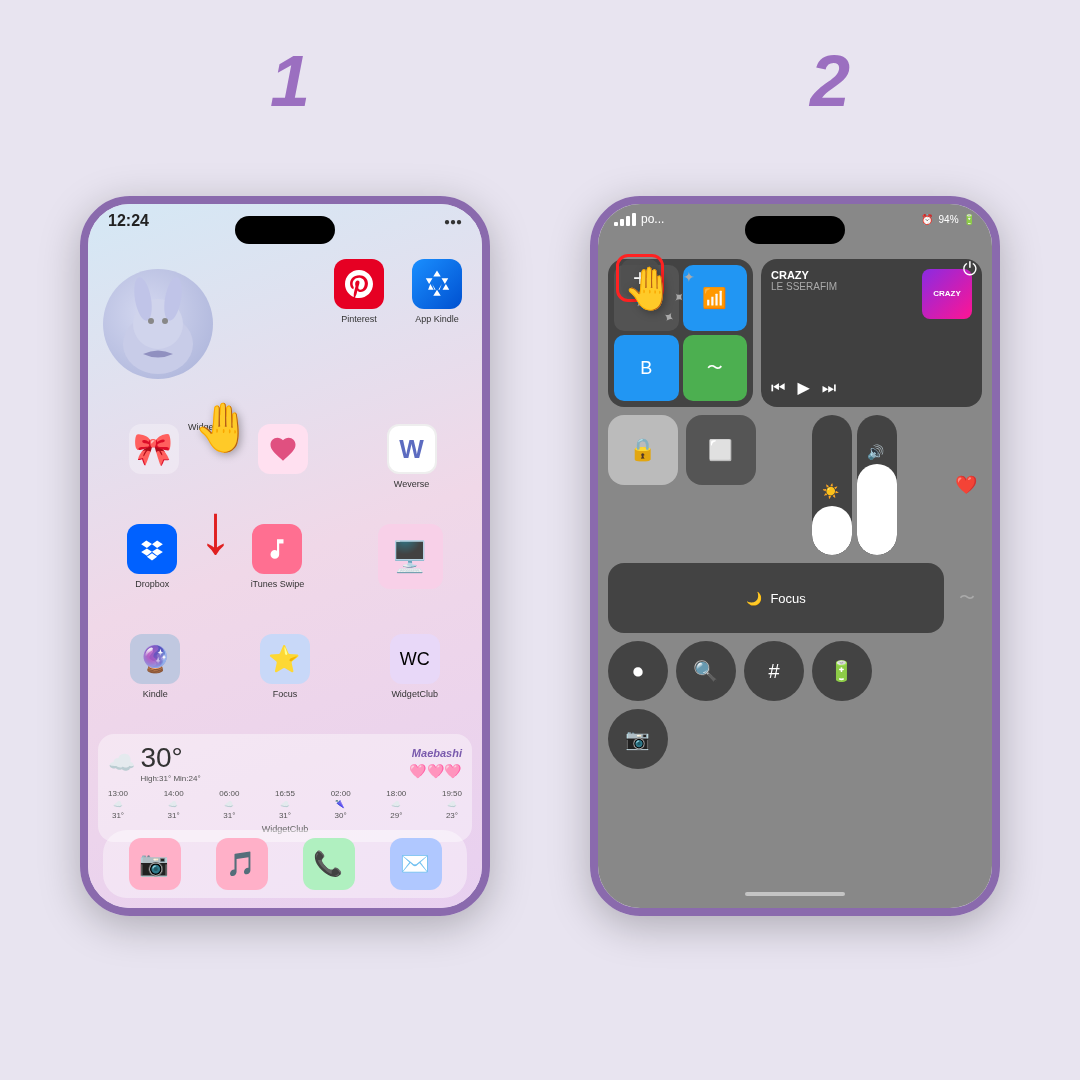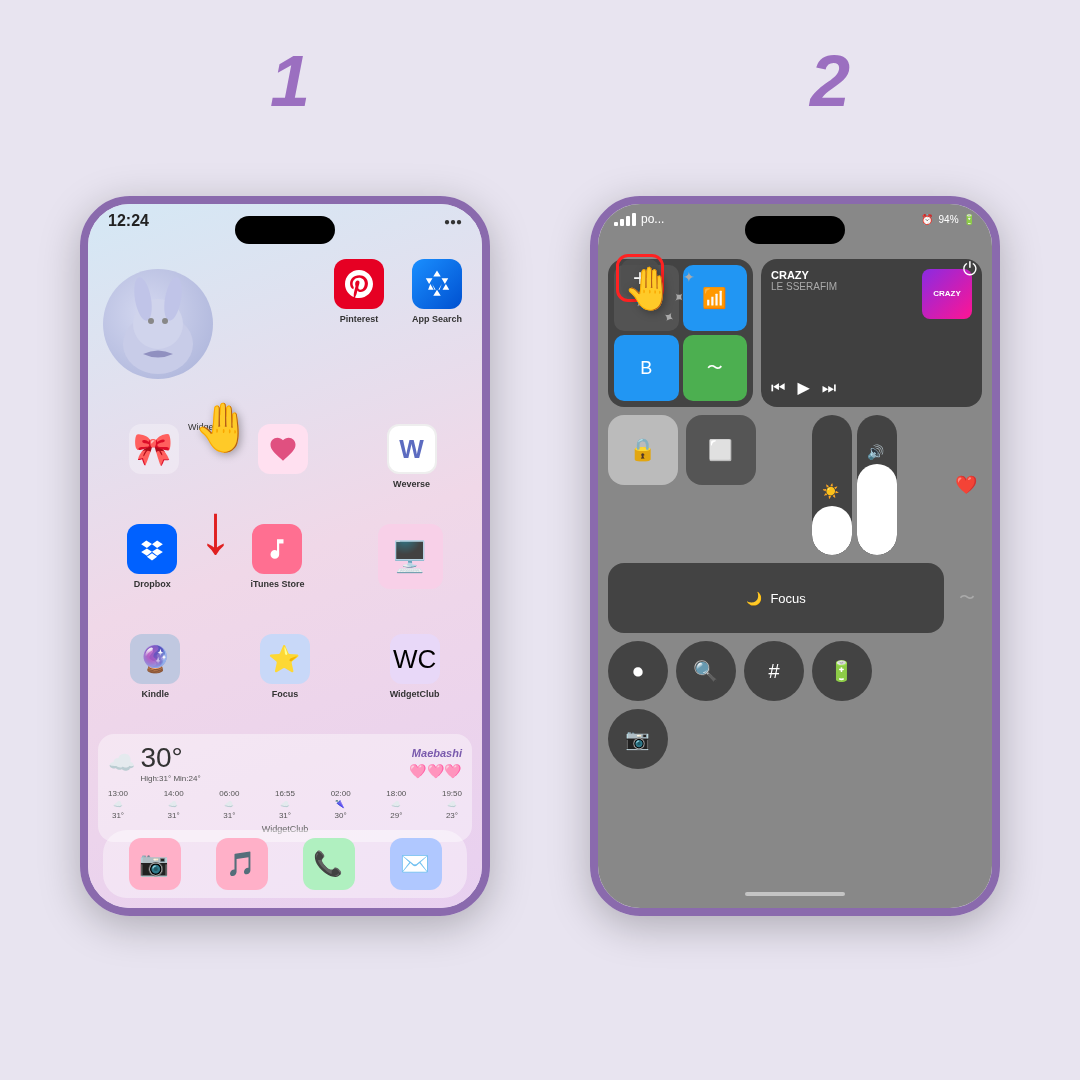--- a/index.html
+++ b/index.html
@@ -119,21 +119,21 @@
       display: grid;
       grid-template-columns: repeat(2, 70px);
       gap: 8px;
     }
 
     .app-label {
       font-size: 9px;
       color: #333;
       text-align: center;
       margin-top: 2px;
-      font-weight: 700;
+      font-weight: 400;
     }
     .weverse-w { font-size: 26px; color: #5c6bc0; font-weight: 900; }
 
     
     .app-row2 {
       position: absolute;
       top: 220px;
       left: 5px;
       right: 5px;
       display: flex;
@@ -551,21 +551,21 @@
               </svg>
           </div>
           <span class="app-label">Pinterest</span>
         </div>
         <div class="icon-col">
           <div class="mini-icon icon-appstore">
             <svg width="28" height="28" viewBox="0 0 24 24" fill="white">
                 <path d="M8.809 5.625L12 .375l3.191 5.25H8.809zm7.06 1.5h5.756l-2.877 4.875-2.879-4.875zm-7.738 0L5.252 12l2.879-4.875zM2.375 7.125h5.756L5.252 12 2.375 7.125zm11.81 9.75h-4.37L7.937 12l2.879 4.875h2.368L16.063 12l-1.878 4.875zM19.625 12l-2.877 4.875H22.5L19.625 12zM4.375 16.875H9.13L6.253 12 4.375 16.875zm7.625 0l-3.191 5.25h6.382L12 16.875z"></path>
               </svg>
           </div>
-          <span class="app-label">App Search</span>
+          <span class="app-label">App Kindle</span>
         </div>
       </div>
 
       <div style="position:absolute; top:218px; left:100px; font-size:9px; color:#333; font-weight:500;">WidgetClub</div>
 
       <div class="app-row2">
         <div class="icon-col">
           <div class="mini-icon" style="font-size:32px; background:rgba(255,255,255,0.3); border-radius:12px;">🎀</div>
           <span class="app-label"></span>
         </div>
@@ -593,40 +593,40 @@
               </svg>
           </div>
           <span class="app-label">Dropbox</span>
         </div>
         <div class="icon-col">
           <div class="mini-icon icon-itunes">
             <svg width="26" height="26" viewBox="0 0 24 24" fill="white">
                 <path d="M12 3v10.55c-.59-.34-1.27-.55-2-.55-2.21 0-4 1.79-4 4s1.79 4 4 4 4-1.79 4-4V7h4V3h-6z"></path>
               </svg>
           </div>
-          <span class="app-label">iTunes Store</span>
+          <span class="app-label">iTunes Swipe</span>
         </div>
 
         <div class="icon-col">
           <div class="mini-icon icon-computer" style="width:65px; height:65px; font-size:30px;">🖥️</div>
           <span class="app-label"></span>
         </div>
       </div>
 
       <div class="app-row4">
         <div class="icon-col">
           <div class="mini-icon icon-kindle" style="font-size:26px;">🔮</div>
           <span class="app-label">Kindle</span>
         </div>
         <div class="icon-col">
           <div class="mini-icon icon-star" style="background:#c8d8f8; border-radius:12px; font-size:26px;">⭐</div>
           <span class="app-label">Focus</span>
         </div>
         <div class="icon-col">
-          <div class="mini-icon icon-wc" style="font-size:26px; background:#e8d8f8; border-radius:12px;">WC</div>
+          <div class="mini-icon icon-wc" style="font-size:18px; background:#e8d8f8; border-radius:12px;">WC</div>
           <span class="app-label">WidgetClub</span>
         </div>
       </div>
 
       <div class="weather-widget">
         <div class="weather-top">
           <div style="display:flex; align-items:center; gap:5px;">
             <span style="font-size:22px;">☁️</span>
             <div>
               <div class="weather-temp">30°</div>

